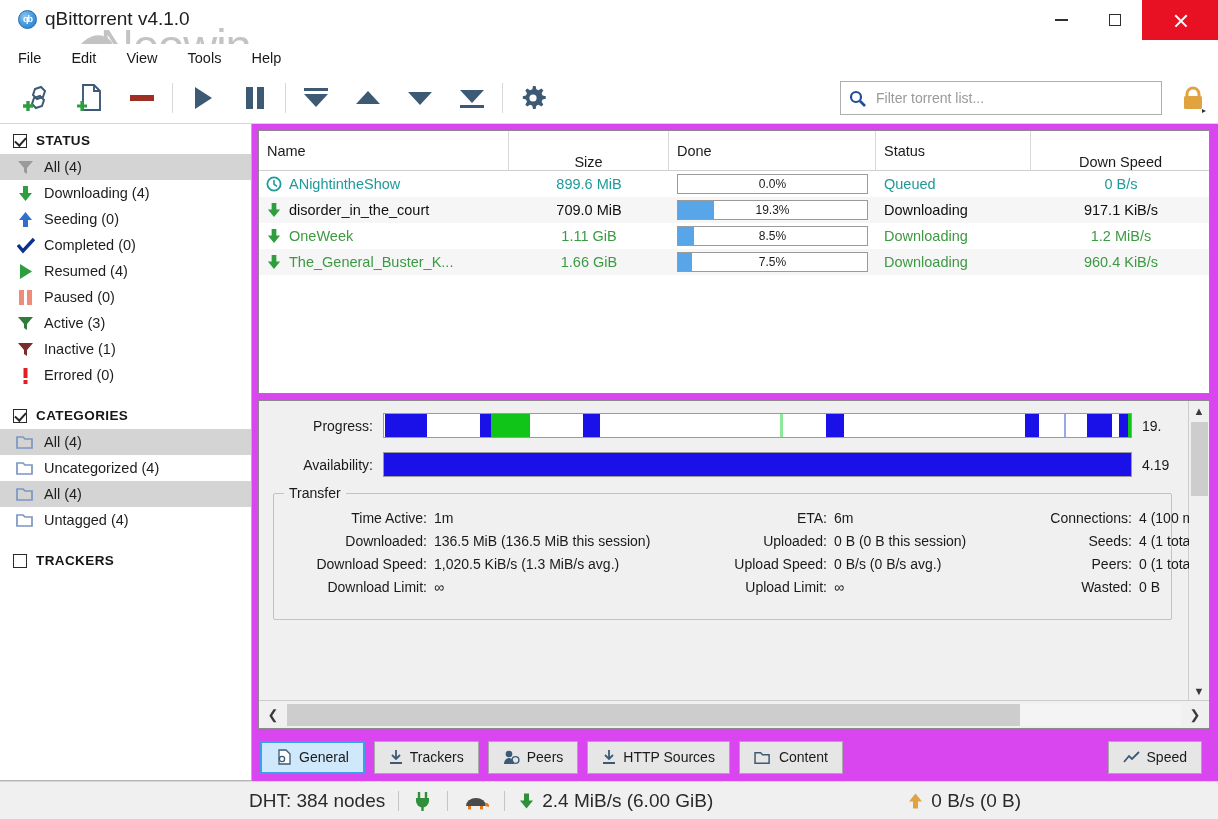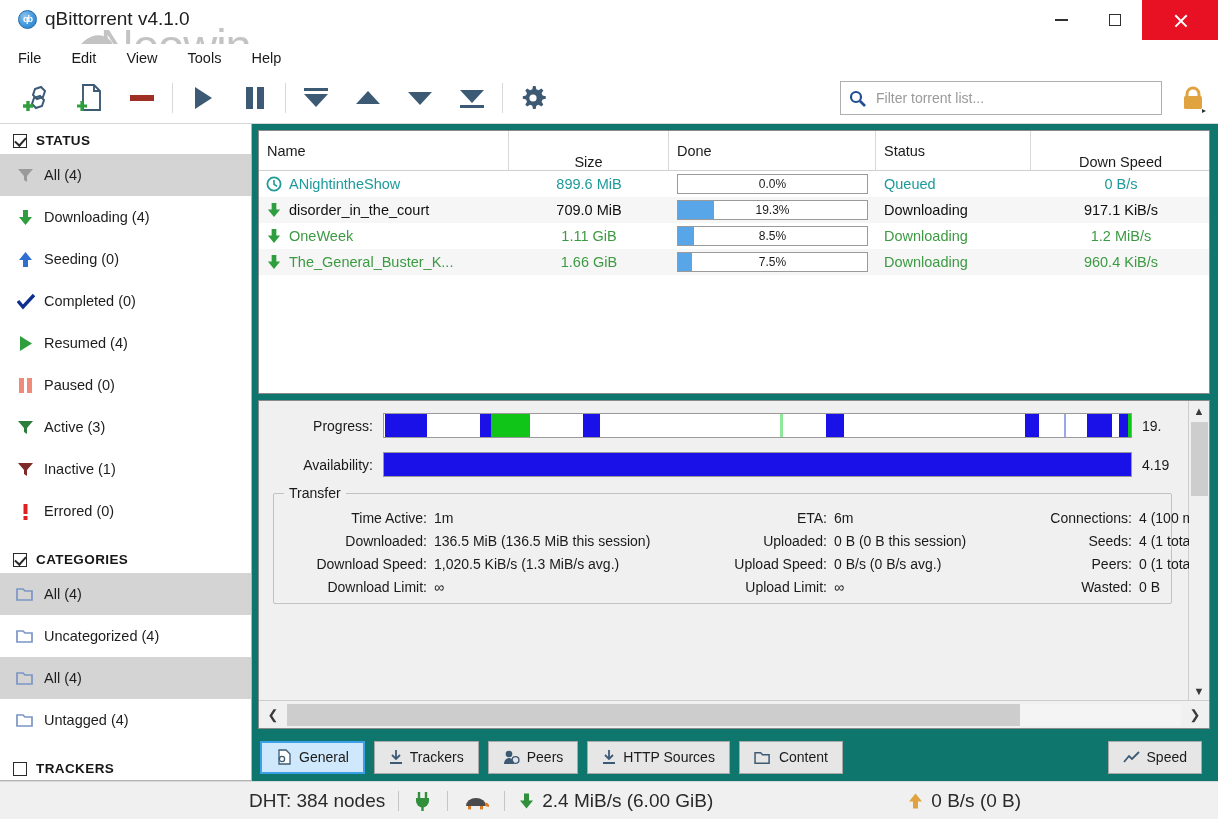--- a/index.html
+++ b/index.html
@@ -47,32 +47,32 @@
              border-bottom:1px solid #d6d6d6; position:relative; }
   .tb-btn { width:52px; height:44px; display:flex; align-items:center; justify-content:center; cursor:default; }
   .tb-sep { width:1px; height:30px; background:#d8d8d8; margin:0 4px; }
   .search-wrap { position:absolute; right:56px; top:9px; width:322px; height:34px; background:#ffffff;
     border:1px solid #aeaeae; display:flex; align-items:center; padding:0 8px; gap:8px; }
   .search-input { border:0; outline:0; flex:1; font-size:14px; font-family:"Liberation Sans", sans-serif; color:#333; background:transparent; }
   .search-input::placeholder { color:#9a9a9a; }
   .lock-wrap { position:absolute; right:10px; top:12px; width:30px; height:30px; }
 
   
-  .body-row { flex:1; display:flex; min-height:0; background:#0f766e; }
+  .body-row { flex:1; display:flex; min-height:0; background:#d946ef; }
 
   
   .sidebar { width:252px; background:#ffffff; border:1px solid #b4b4b4; border-top:none; border-left:none;
              margin:0; overflow:hidden; flex:none; }
   .side-head { display:flex; align-items:center; gap:9px; padding:9px 0 6px 13px; }
   .side-head.gap-top { padding-top:20px; }
   .cbx { width:14px; height:14px; border:1.6px solid #2a2a2a; background:#fff; position:relative; flex:none; }
   .cbx.checked:after { content:""; position:absolute; left:3px; top:0px; width:5px; height:9px;
     border:solid #2a2a2a; border-width:0 2px 2px 0; transform:rotate(42deg); }
   .side-head-label { font-size:13.5px; font-weight:bold; letter-spacing:.4px; color:#161616; }
-  .side-item { display:flex; align-items:center; gap:9px; height:42px; padding-left:16px; cursor:default; }
+  .side-item { display:flex; align-items:center; gap:9px; height:26px; padding-left:16px; cursor:default; }
   .side-item.sel { background:#d4d4d4; }
   .side-item-label { font-size:14.5px; color:#1d1d1d; }
   .side-icon { width:19px; height:19px; flex:none; display:flex; align-items:center; justify-content:center; }
 
   
   .right { flex:1; display:flex; flex-direction:column; min-width:0; padding:6px 8px 0 6px; gap:6px; }
 
   
   .table-box { height:264px; background:#ffffff; border:1px solid #8a8a8a; display:flex; flex-direction:column; flex:none; overflow:hidden; }
   .thead { height:40px; display:flex; background:#ffffff; border-bottom:1px solid #cfcfcf; flex:none; }
@@ -99,21 +99,21 @@
   .details { flex:1; background:#f0f0f0; border:1px solid #8a8a8a; display:flex; flex-direction:column; min-height:0; overflow:hidden; }
   .details-inner { flex:1; display:flex; min-height:0; }
   .details-main { flex:1; min-width:0; padding:12px 4px 0 14px; display:flex; flex-direction:column; }
   .bars { display:flex; flex-direction:column; gap:14px; padding-right:4px; }
   .bar-line { display:flex; align-items:center; gap:10px; }
   .bar-label { width:100px; text-align:right; font-size:14px; color:#1a1a1a; flex:none; }
   .bar-track { position:relative; height:25px; border:1px solid #9a9a9a; background:#ffffff; flex:1; overflow:hidden; }
   .seg { position:absolute; top:0; bottom:0; }
   .bar-val { width:38px; font-size:14px; color:#1a1a1a; flex:none; overflow:hidden; white-space:nowrap; }
 
-  .transfer { margin-top:16px; border:1px solid #c2c2c2; border-radius:2px; position:relative; padding:16px 10px 8px 10px; margin-right:12px; }
+  .transfer { margin-top:16px; border:1px solid #c2c2c2; border-radius:2px; position:relative; padding:16px 10px 24px 10px; margin-right:12px; }
   .transfer-legend { position:absolute; top:-9px; left:10px; background:#f0f0f0; padding:0 5px; font-size:14px; color:#1a1a1a; }
   .tgrid { display:grid; grid-template-columns:150px 270px 130px 185px 120px 135px; row-gap:7px; align-items:center; }
   .tlab { text-align:right; font-size:14px; color:#1a1a1a; padding-right:7px; }
   .tval { font-size:14px; color:#1a1a1a; white-space:nowrap; }
 
   .vscroll { width:21px; background:#f0f0f0; border-left:1px solid #cdcdcd; display:flex; flex-direction:column; align-items:center; flex:none; }
   .vs-arrow { height:19px; width:21px; display:flex; align-items:center; justify-content:center; font-size:11px; color:#3a3a3a; }
   .vs-track { flex:1; width:21px; background:#f0f0f0; position:relative; }
   .vs-thumb { position:absolute; left:2px; right:2px; top:2px; height:74px; background:#cdcdcd; }
   .hscroll { height:28px; background:#f0f0f0; border-top:1px solid #cdcdcd; display:flex; align-items:center; flex:none; }

